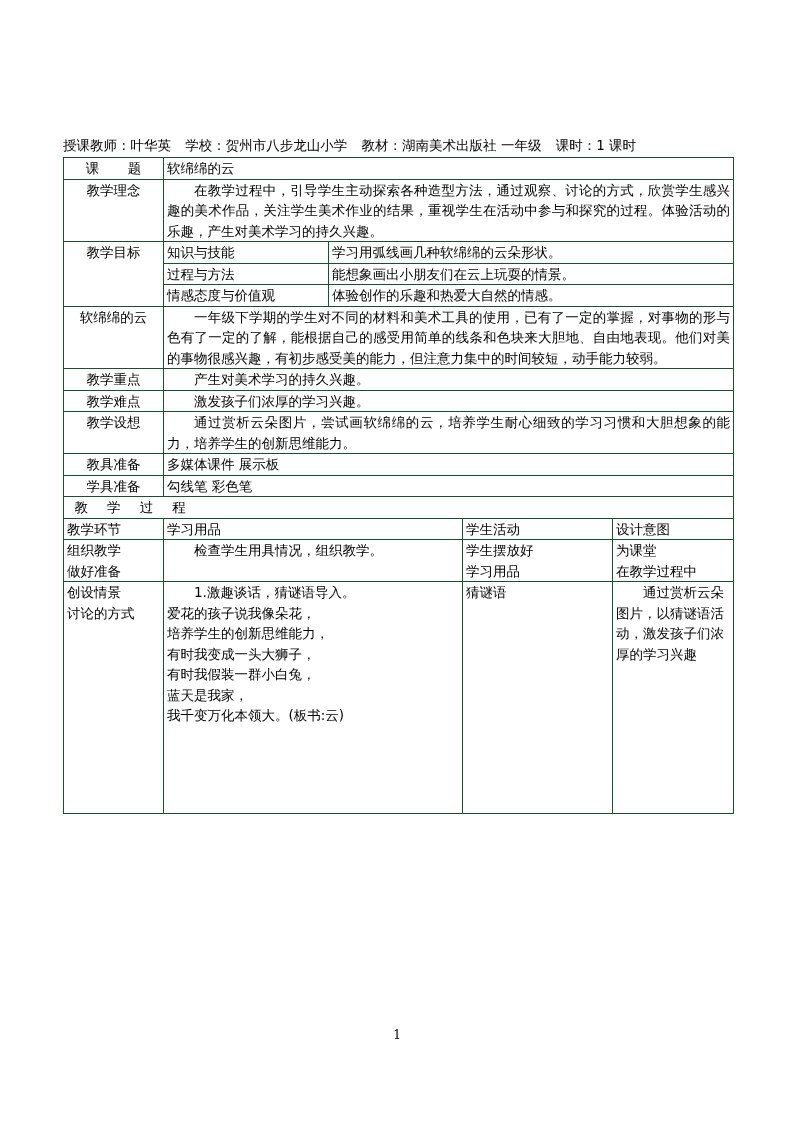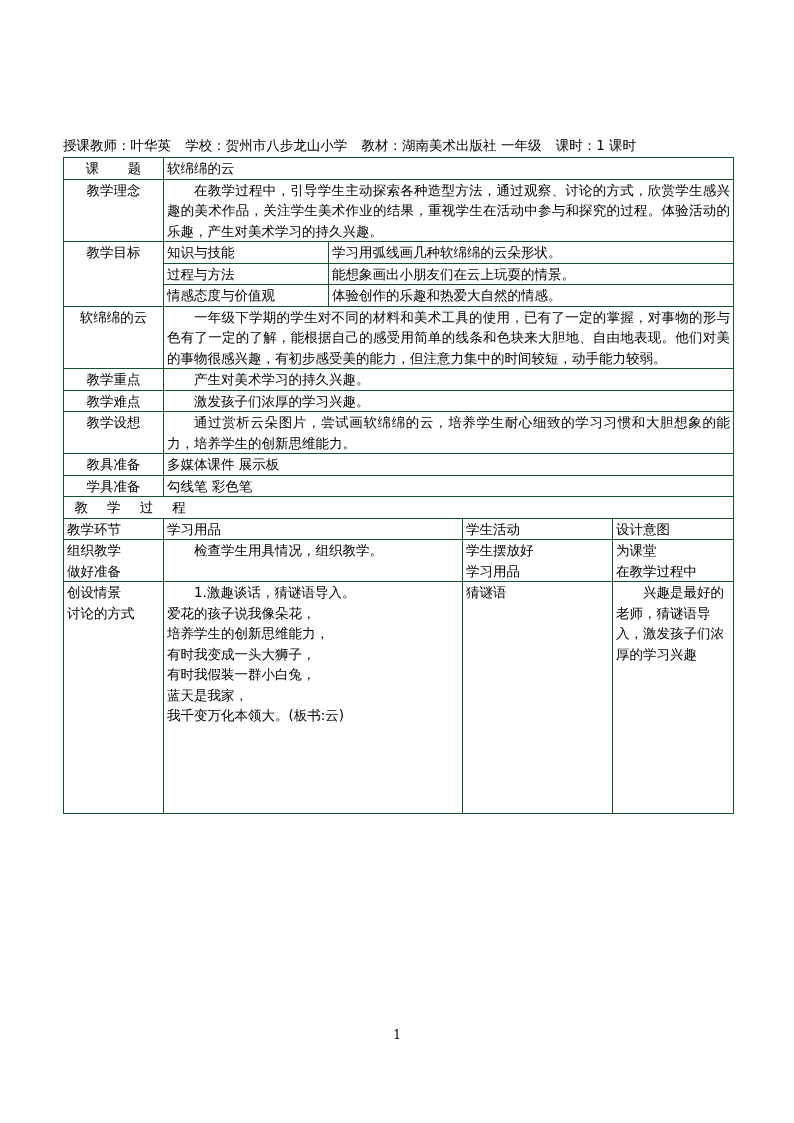--- a/index.html
+++ b/index.html
@@ -225,21 +225,21 @@
         <td class="cell-pad" colspan="2">
           <div class="indent2">1.激趣谈话，猜谜语导入。</div>
           <div class="riddle-line">爱花的孩子说我像朵花，</div>
           <div class="riddle-line">培养学生的创新思维能力，</div>
           <div class="riddle-line">有时我变成一头大狮子，</div>
           <div class="riddle-line">有时我假装一群小白兔，</div>
           <div class="riddle-line">蓝天是我家，</div>
           <div class="riddle-line">我千变万化本领大。(板书:云)</div>
         </td>
         <td class="c-center cell-pad">猜谜语</td>
-        <td class="cell-pad indent2">兴趣是最好的老师，猜谜语导入，激发孩子们浓厚的学习兴趣</td>
+        <td class="cell-pad indent2">通过赏析云朵图片，以猜谜语活动，激发孩子们浓厚的学习兴趣</td>
       </tr>
 
     </tbody>
   </table>
 
   <div class="page-number">1</div>
 
 </div>
 
 </body></html>

